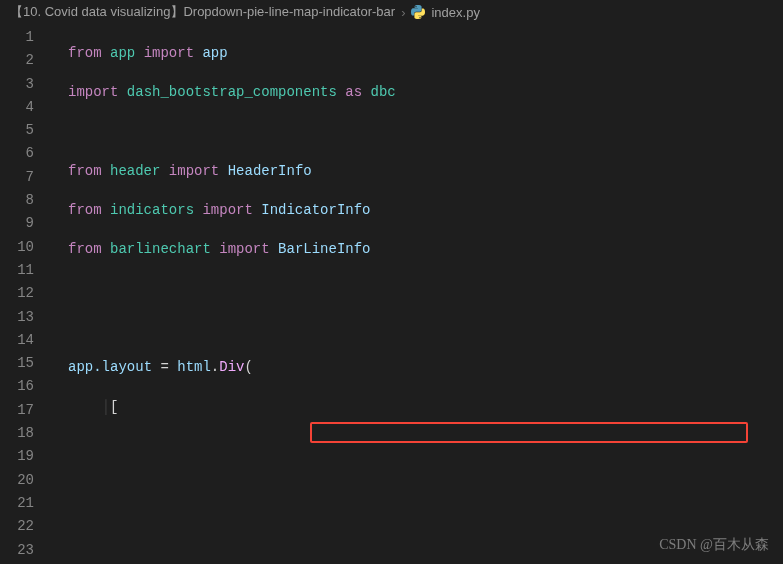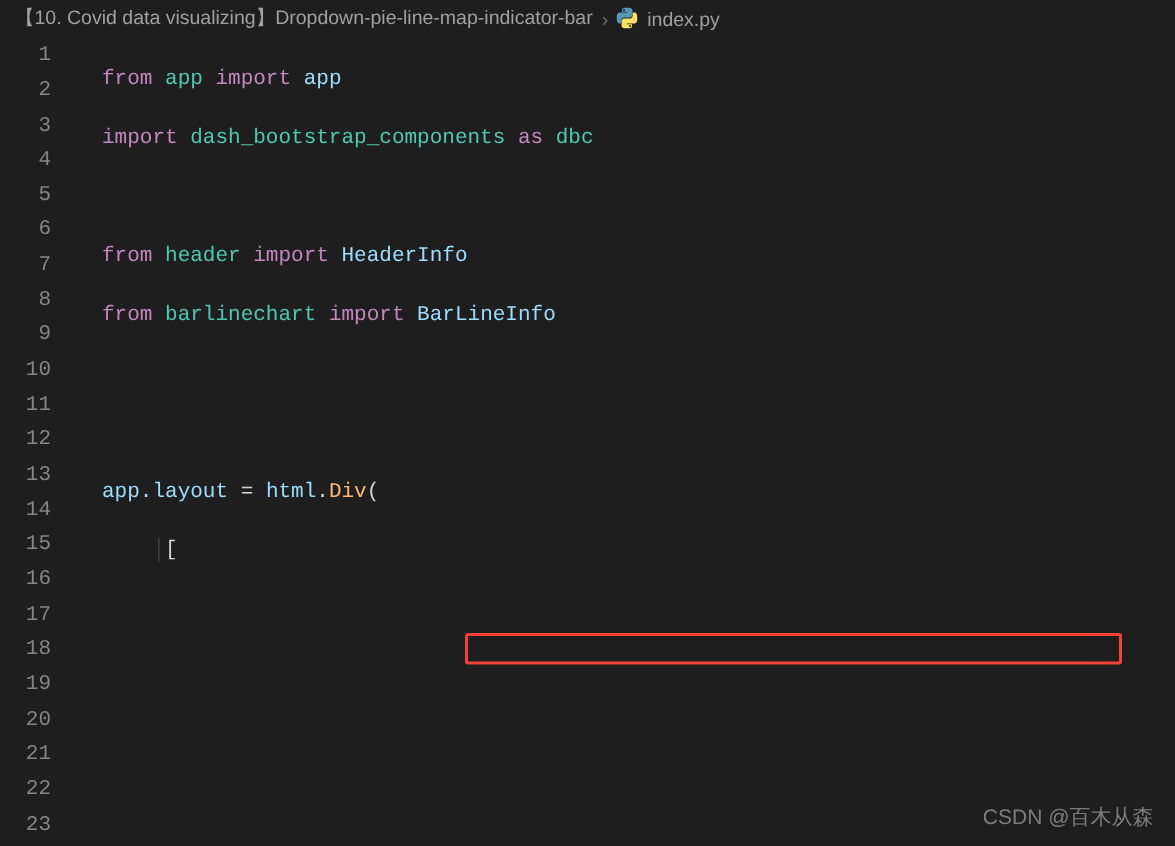--- a/index.html
+++ b/index.html
@@ -53,38 +53,38 @@
   }
   .code .line {
     height: 23.3px;
     line-height: 23.3px;
     padding-left: 16px;
     position: relative;
   }
   
   .kw { color: #c586c0; }      
   .mod { color: #4ec9b0; }     
-  .fn { color: #fdba74; }      
+  .fn { color: #f0abfc; }      
   .var { color: #9cdcfe; }     
   .op { color: #d4d4d4; }
   .punct { color: #d4d4d4; }
   .guide { color: #404040; }
 
   .highlight-box {
     position: absolute;
     border: 2px solid #f44336;
     border-radius: 2px;
     pointer-events: none;
   }
   .watermark {
     position: absolute;
     right: 14px;
     bottom: 10px;
     color: #c8c8c8;
-    font-family: Liberation Sans, sans-serif;
+    font-family: Liberation Serif, serif;
     font-size: 14px;
     opacity: 0.55;
     pointer-events: none;
   }
 </style>
 </head>
 <body>
 
 <div class="breadcrumb">
   <span>【10. Covid data visualizing】Dropdown-pie-line-map-indicator-bar</span>
@@ -123,20 +123,21 @@
     <div class="ln">21</div>
     <div class="ln">22</div>
     <div class="ln">23</div>
   </div>
 
   <div class="code">
 <div class="line"><span class="kw">from</span> <span class="mod">app</span> <span class="kw">import</span> <span class="var">app</span></div>
 <div class="line"><span class="kw">import</span> <span class="mod">dash_bootstrap_components</span> <span class="kw">as</span> <span class="mod">dbc</span></div>
 <div class="line"></div>
 <div class="line"><span class="kw">from</span> <span class="mod">header</span> <span class="kw">import</span> <span class="var">HeaderInfo</span></div>
+<div class="line"><span class="kw">from</span> <span class="mod">indicators</span> <span class="kw">import</span> <span class="var">IndicatorInfo</span></div>
 <div class="line"><span class="kw">from</span> <span class="mod">barlinechart</span> <span class="kw">import</span> <span class="var">BarLineInfo</span></div>
 <div class="line"></div>
 <div class="line"></div>
 <div class="line"><span class="var">app</span><span class="var">.layout</span><span class="op"> = </span><span class="var">html</span><span class="punct">.</span><span class="fn">Div</span><span class="punct">(</span></div>
 <div class="line">    <span class="guide">│</span><span class="punct">[</span></div>
 
 
 
 
 

